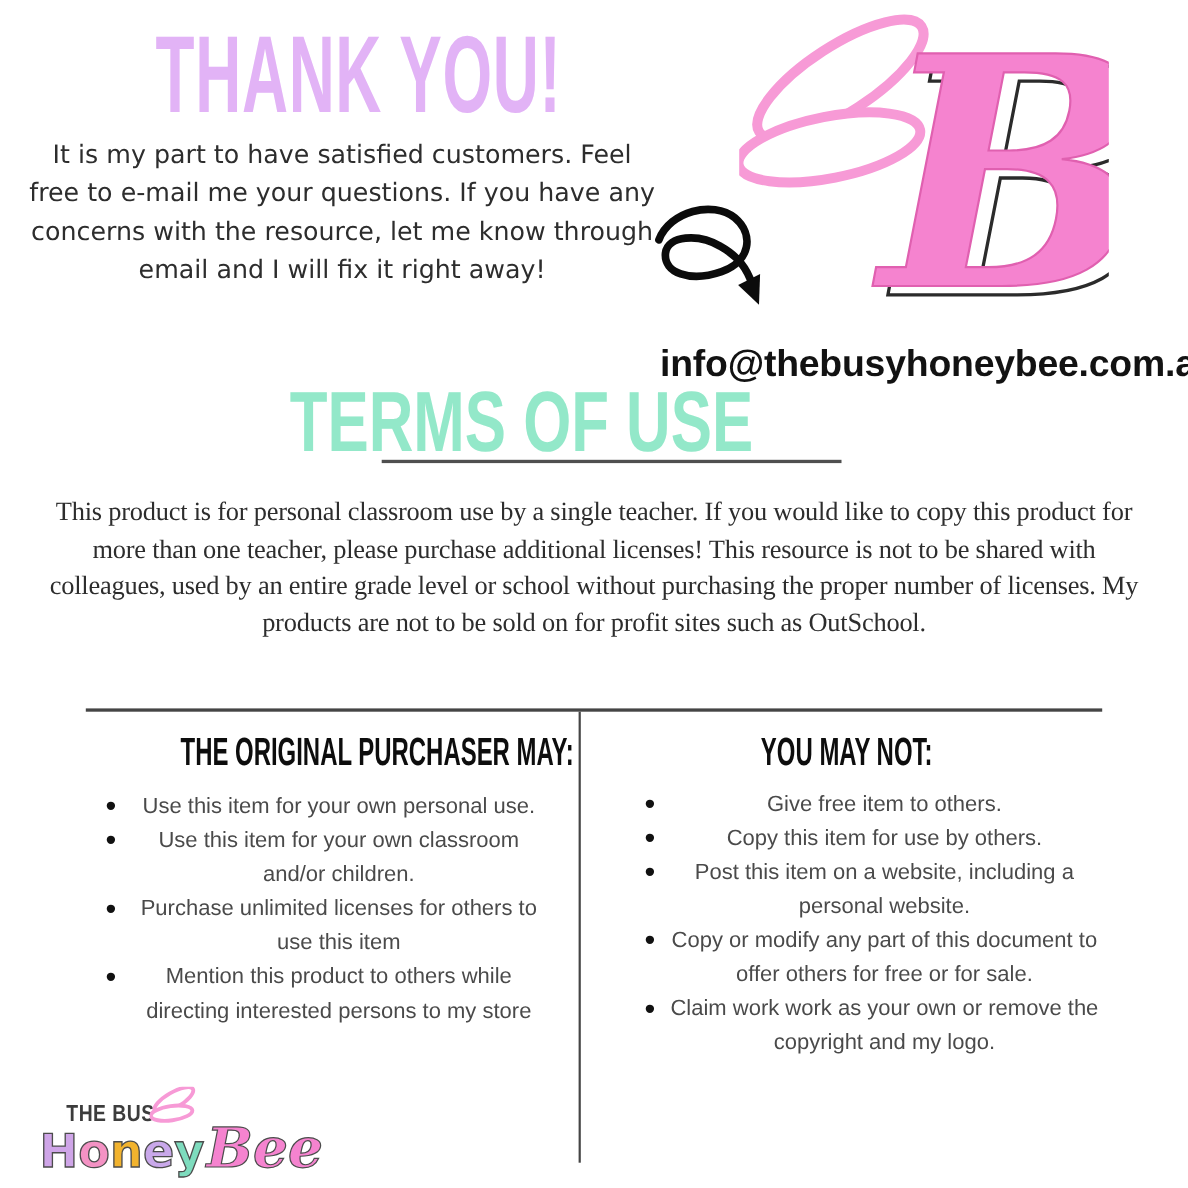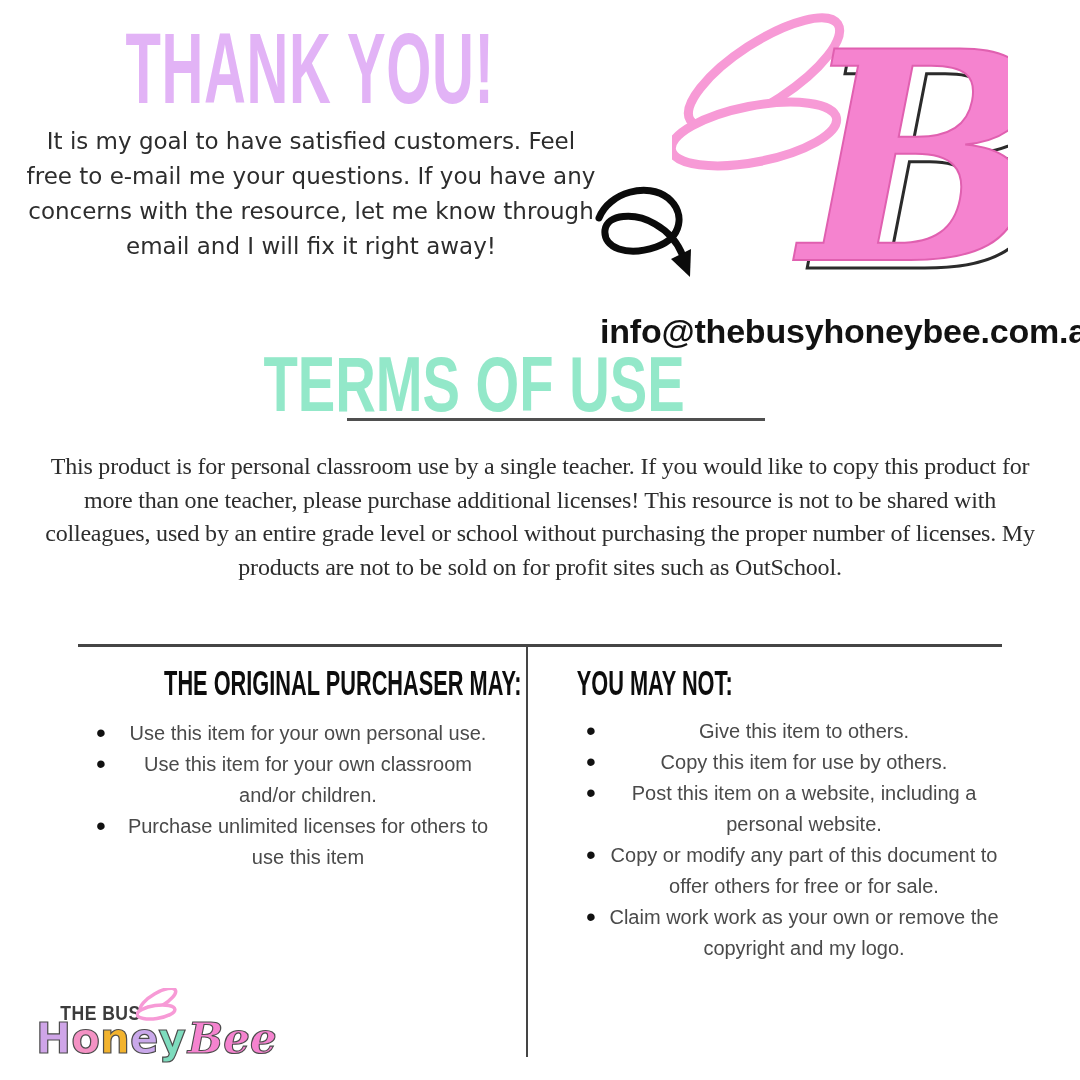--- a/index.html
+++ b/index.html
@@ -3,21 +3,21 @@
 <meta charset="utf-8">
 <style>
   html,body{margin:0;padding:0;background:#ffffff;}
   .page{
     position:relative;width:1080px;height:1080px;background:#ffffff;overflow:hidden;
     font-family:"Liberation Sans",sans-serif;color:#2e2e2e;
   }
   .condensed{display:inline-block;font-weight:700;white-space:nowrap;transform-origin:center;}
 
   
-  .thank-title{position:absolute;top:18px;left:0;width:620px;height:100px;text-align:center;}
+  .thank-title{position:absolute;top:18px;left:0;width:620px;height:100px;text-align:center;padding-left:16px;}
   .thank-title .condensed{font-size:92px;line-height:100px;color:var(--title_purple);transform:scale(0.63,1.08);letter-spacing:1px;}
   .thank-msg{
     position:absolute;top:124px;left:26px;width:570px;text-align:center;
     font-family:"DejaVu Sans",sans-serif;font-size:23px;line-height:35px;color:#2d2d2d;
   }
 
   
   .arrow-doodle{position:absolute;left:594px;top:180px;}
   .b-logo{position:absolute;left:672px;top:6px;}
   .b-logo text{font-family:"DejaVu Serif",serif;font-style:italic;font-weight:bold;}
@@ -34,21 +34,21 @@
     position:absolute;top:450px;left:36px;width:1008px;text-align:center;
     font-family:Liberation Serif, serif;font-size:24px;line-height:33.5px;
     letter-spacing:-0.2px;color:#2d2d2d;
   }
 
   
   .h-divider{position:absolute;top:644px;left:78px;width:924px;height:3px;background:#454545;}
   .v-divider{position:absolute;top:647px;left:526px;width:2px;height:410px;background:#454545;}
 
   
-  .col-heading{position:absolute;height:34px;}
+  .col-heading{position:absolute;height:34px;text-align:center;}
   .col-heading .condensed{font-size:32px;line-height:34px;color:#0d0d0d;transform:scale(0.68,1.12);}
   .col-heading.left{top:666px;left:80px;width:445px;}
   .col-heading.right{top:666px;left:540px;width:460px;}
   ul.bullets{margin:0;padding:0;position:absolute;}
   ul.bullets.left{top:718px;left:66px;width:450px;}
   ul.bullets.right{top:716px;left:556px;width:462px;}
   ul.bullets li{
     list-style:none;position:relative;text-align:center;
     font-size:20px;line-height:31px;color:#4a4a4a;padding:0 18px 0 52px;
   }
@@ -59,34 +59,34 @@
   
   .footer-logo{position:absolute;left:16px;top:994px;width:260px;height:86px;}
   .footer-top{position:absolute;left:38px;top:8px;}
   .footer-top .condensed{font-size:20px;color:#3c3c3c;transform:scale(0.88,1.05);letter-spacing:0.5px;}
   .honey-row{position:absolute;left:20px;top:20px;white-space:nowrap;}
   .honey-letter{
     font-family:"DejaVu Sans",sans-serif;font-weight:700;font-size:42px;
     -webkit-text-stroke:1.2px #4c4c4c;
   }
   .bee-word{
-    font-family:"DejaVu Serif",serif;font-style:italic;font-weight:bold;font-size:42px;
+    font-family:"DejaVu Serif",serif;font-style:italic;font-weight:bold;font-size:50px;
     color:var(--brand_pink);-webkit-text-stroke:1.1px #4c4c4c;margin-left:2px;
   }
   .footer-wings{position:absolute;left:120px;top:-6px;}
 </style>
 </head>
 <body>
 
 <div class="page">
 
   <div class="thank-title">
     <span class="condensed">THANK YOU!</span>
   </div>
-  <div class="thank-msg">It is my goal to have satisfied customers. Feel free to e-mail me your questions. If you have any concerns with the resource, let me know through email and I will fix it right away!</div>
+  <div class="thank-msg">It is my part to have satisfied customers. Feel free to e-mail me your questions. If you have any concerns with the resource, let me know through email and I will fix it right away!</div>
 
   <svg class="arrow-doodle" width="100" height="104" viewBox="0 0 100 104">
     <path d="M 5 38 C 15 12 54 2 74 18 C 92 33 88 58 62 67 C 33 77 9 68 11 50 C 13 34 41 32 61 44 C 77 53 85 64 90 79" fill="none" stroke="#0b0b0b" stroke-width="7" stroke-linecap="round"></path>
     <path d="M 96 97 L 77 79 L 97 69 Z" fill="#0b0b0b"></path>
   </svg>
 
   <svg class="b-logo" width="336" height="292" viewBox="0 0 336 292">
     <g>
       <ellipse cx="92" cy="66" rx="88" ry="30" transform="rotate(-33 92 66)" fill="#ffffff" stroke="#f79ad6" stroke-width="9"></ellipse>
       <ellipse cx="82" cy="128" rx="84" ry="28" transform="rotate(-11 82 128)" fill="#ffffff" stroke="#f79ad6" stroke-width="9"></ellipse>
@@ -107,28 +107,29 @@
   <div class="v-divider"></div>
 
   <div class="col-heading left">
     <span class="condensed">THE ORIGINAL PURCHASER MAY:</span>
   </div>
   <ul class="bullets left">
 
   <li><span>Use this item for your own personal use.</span></li>
       <li><span>Use this item for your own classroom and/or children.</span></li>
       <li><span>Purchase unlimited licenses for others to use this item</span></li>
+      <li><span>Mention this product to others while directing interested persons to my store</span></li>
     </ul>
 
   <div class="col-heading right">
     <span class="condensed">YOU MAY NOT:</span>
   </div>
   <ul class="bullets right">
 
-  <li><span>Give this item to others.</span></li>
+  <li><span>Give free item to others.</span></li>
       <li><span>Copy this item for use by others.</span></li>
       <li><span>Post this item on a website, including a personal website.</span></li>
       <li><span>Copy or modify any part of this document to offer others for free or for sale.</span></li>
       <li><span>Claim work work as your own or remove the copyright and my logo.</span></li>
     </ul>
 
   <div class="footer-logo">
     <div class="footer-top">
       <span class="condensed">THE BUSY</span>
     </div>

